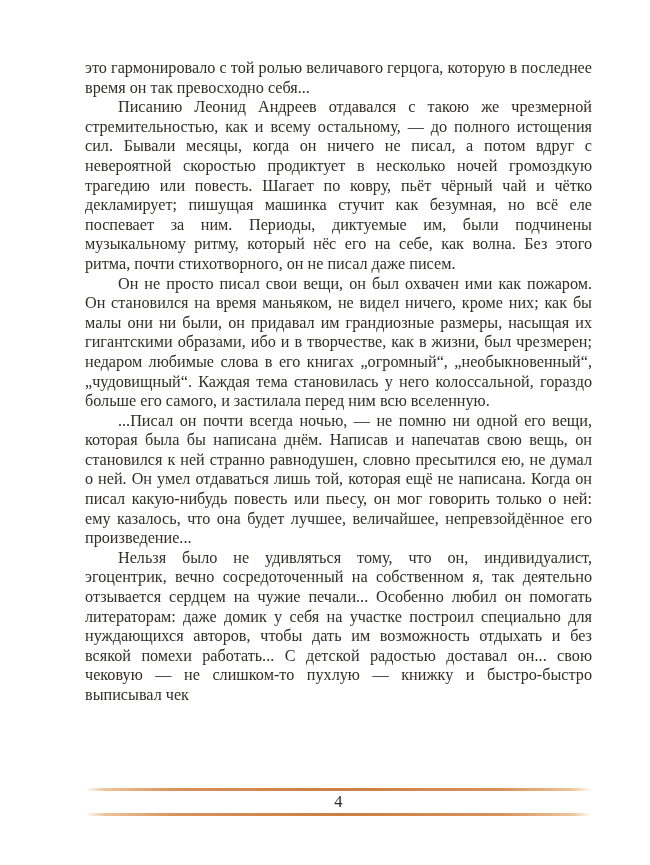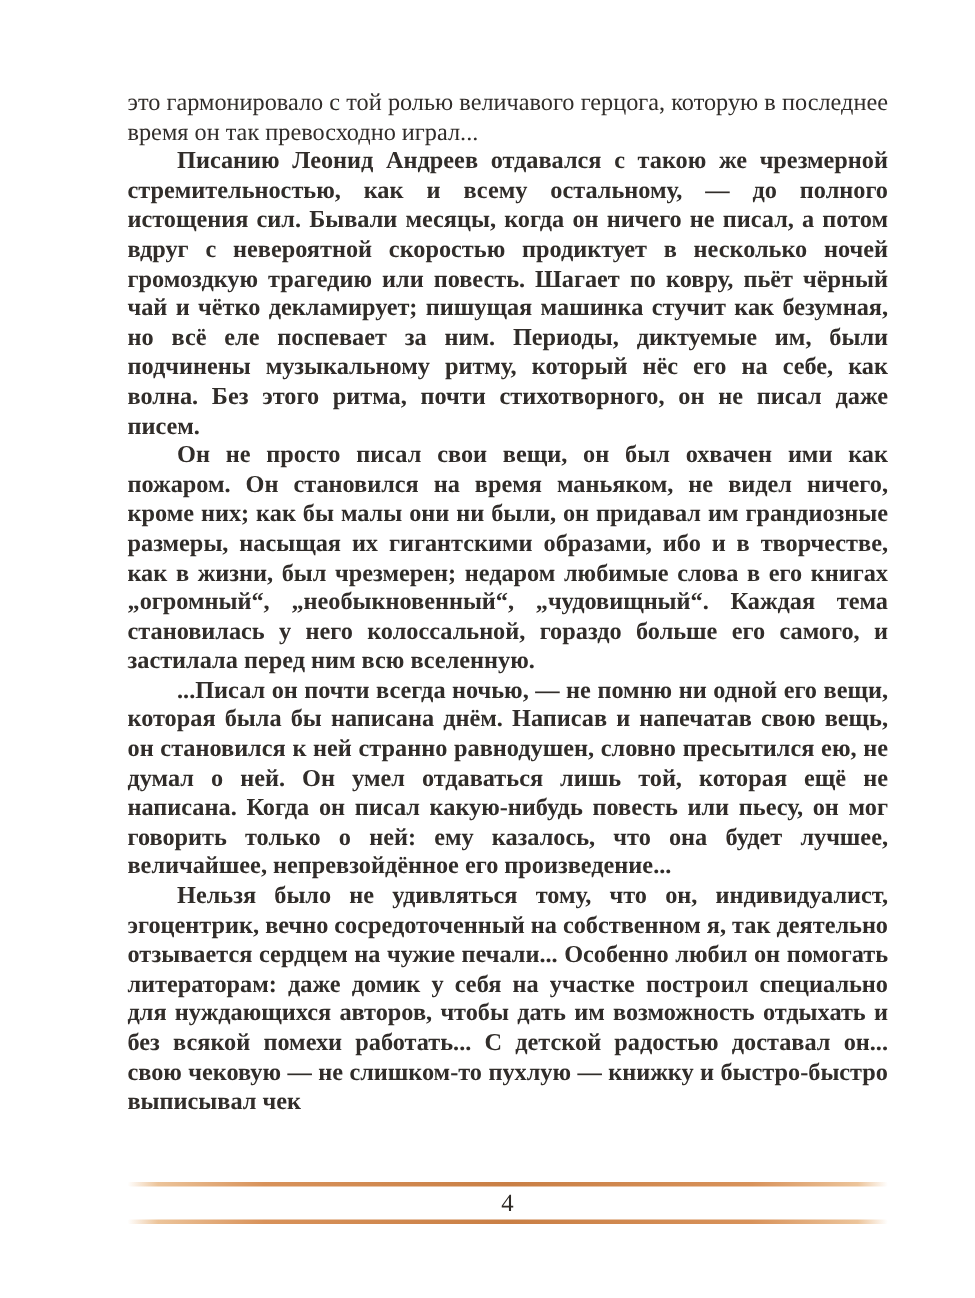--- a/index.html
+++ b/index.html
@@ -30,21 +30,20 @@
     text-align: justify;
     hyphens: auto;
     -webkit-hyphens: auto;
   }
   .para {
     margin: 0;
     padding: 0;
   }
   .para.indent {
     text-indent: 33px;
-    font-weight: bold;
   }
   .footer {
     position: absolute;
     left: 85px;
     width: 507px;
     top: 788px;
     text-align: center;
   }
   .rule {
     height: 3px;
@@ -65,21 +64,21 @@
     padding: 1px 0 2px 0;
     letter-spacing: 0.5px;
   }
 </style>
 </head>
 <body>
 
 <div class="page">
 
   <div class="text-block">
-    <p class="para">это гармонировало с той ролью величавого герцога, которую в последнее время он так превосходно играл...</p>
+    <p class="para">это гармонировало с той ролью величавого герцога, которую в последнее время он так превосходно себя...</p>
     <p class="para indent">Писанию Леонид Андреев отдавался с такою же чрезмерной стремительностью, как и всему остальному, — до полного истощения сил. Бывали месяцы, когда он ничего не писал, а потом вдруг с невероятной скоростью продиктует в несколько ночей громоздкую трагедию или повесть. Шагает по ковру, пьёт чёрный чай и чётко декламирует; пишущая машинка стучит как безумная, но всё еле поспевает за ним. Периоды, диктуемые им, были подчинены музыкальному ритму, который нёс его на себе, как волна. Без этого ритма, почти стихотворного, он не писал даже писем.</p>
     <p class="para indent">Он не просто писал свои вещи, он был охвачен ими как пожаром. Он становился на время маньяком, не видел ничего, кроме них; как бы малы они ни были, он придавал им грандиозные размеры, насыщая их гигантскими образами, ибо и в творчестве, как в жизни, был чрезмерен; недаром любимые слова в его книгах „огромный“, „необыкновенный“, „чудовищный“. Каждая тема становилась у него колоссальной, гораздо больше его самого, и застилала перед ним всю вселенную.</p>
     <p class="para indent">...Писал он почти всегда ночью, — не помню ни одной его вещи, которая была бы написана днём. Написав и напечатав свою вещь, он становился к ней странно равнодушен, словно пресытился ею, не думал о ней. Он умел отдаваться лишь той, которая ещё не написана. Когда он писал какую-нибудь повесть или пьесу, он мог говорить только о ней: ему казалось, что она будет лучшее, величайшее, непревзойдённое его произведение...</p>
     <p class="para indent">Нельзя было не удивляться тому, что он, индивидуалист, эгоцентрик, вечно сосредоточенный на собственном я, так деятельно отзывается сердцем на чужие печали... Особенно любил он помогать литераторам: даже домик у себя на участке построил специально для нуждающихся авторов, чтобы дать им возможность отдыхать и без всякой помехи работать... С детской радостью доставал он... свою чековую — не слишком-то пухлую — книжку и быстро-быстро выписывал чек</p>
   </div>
 
   <div class="footer">
     <div class="rule rule-top"></div>
     <div class="page-number">4</div>
     <div class="rule rule-bottom"></div>

